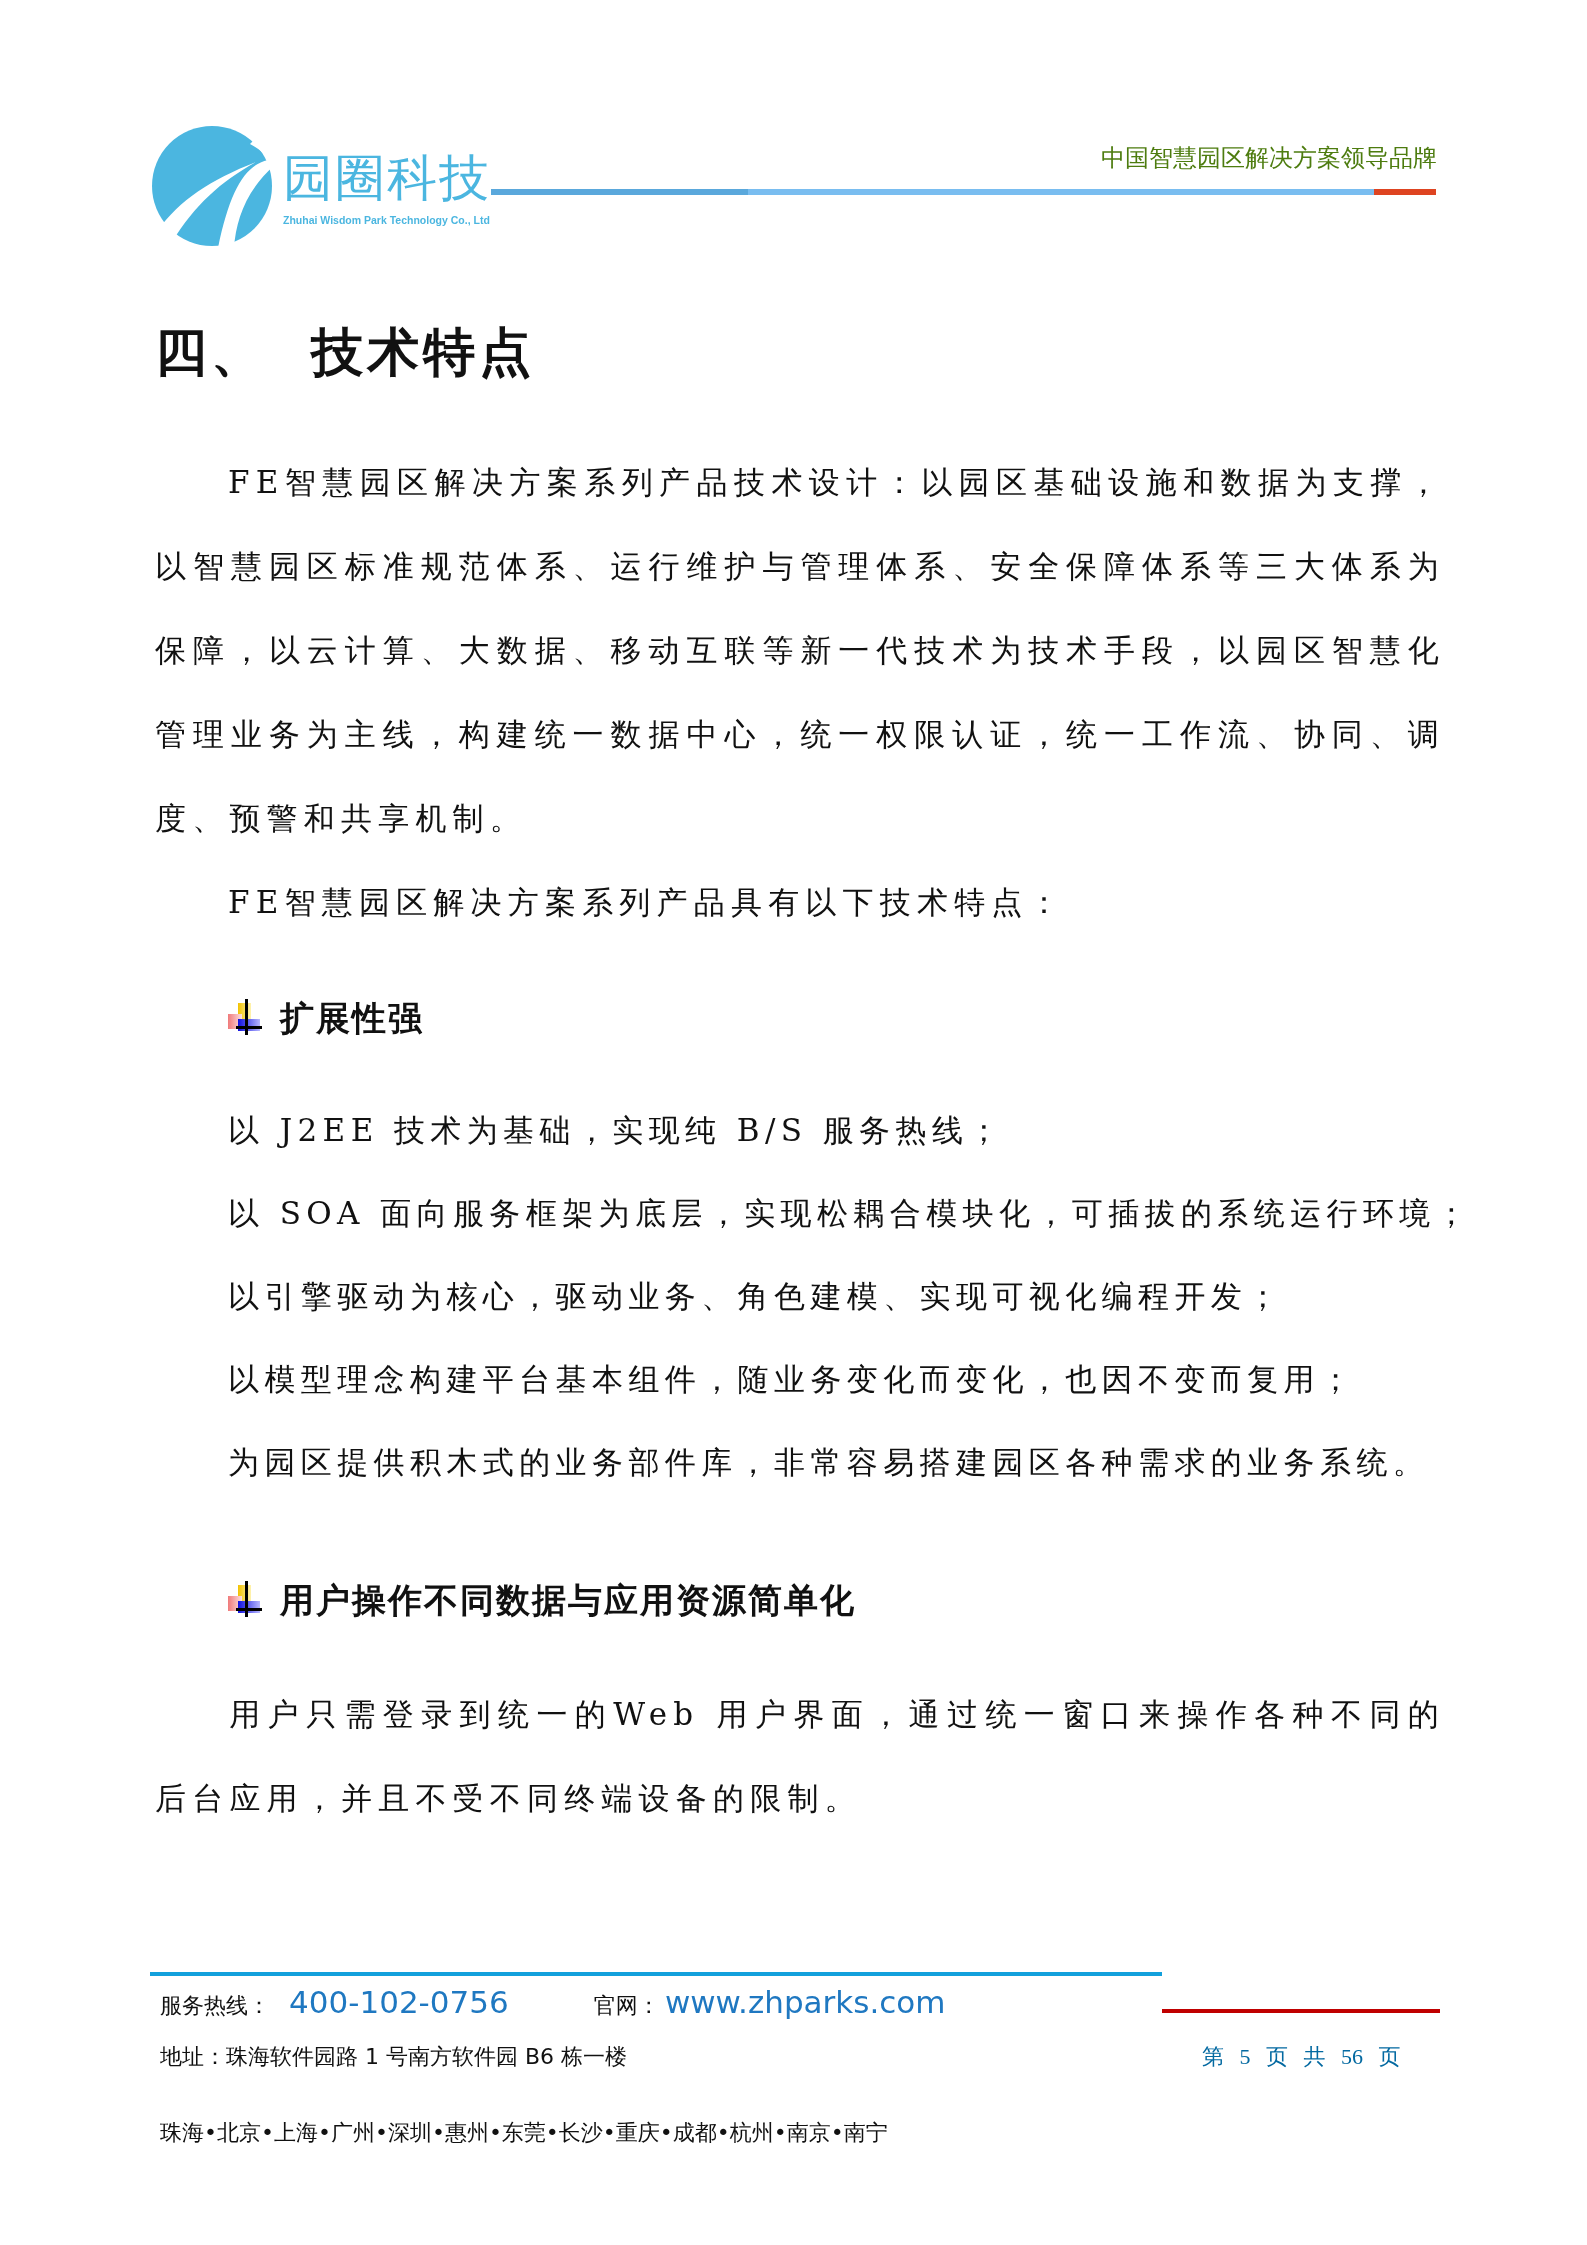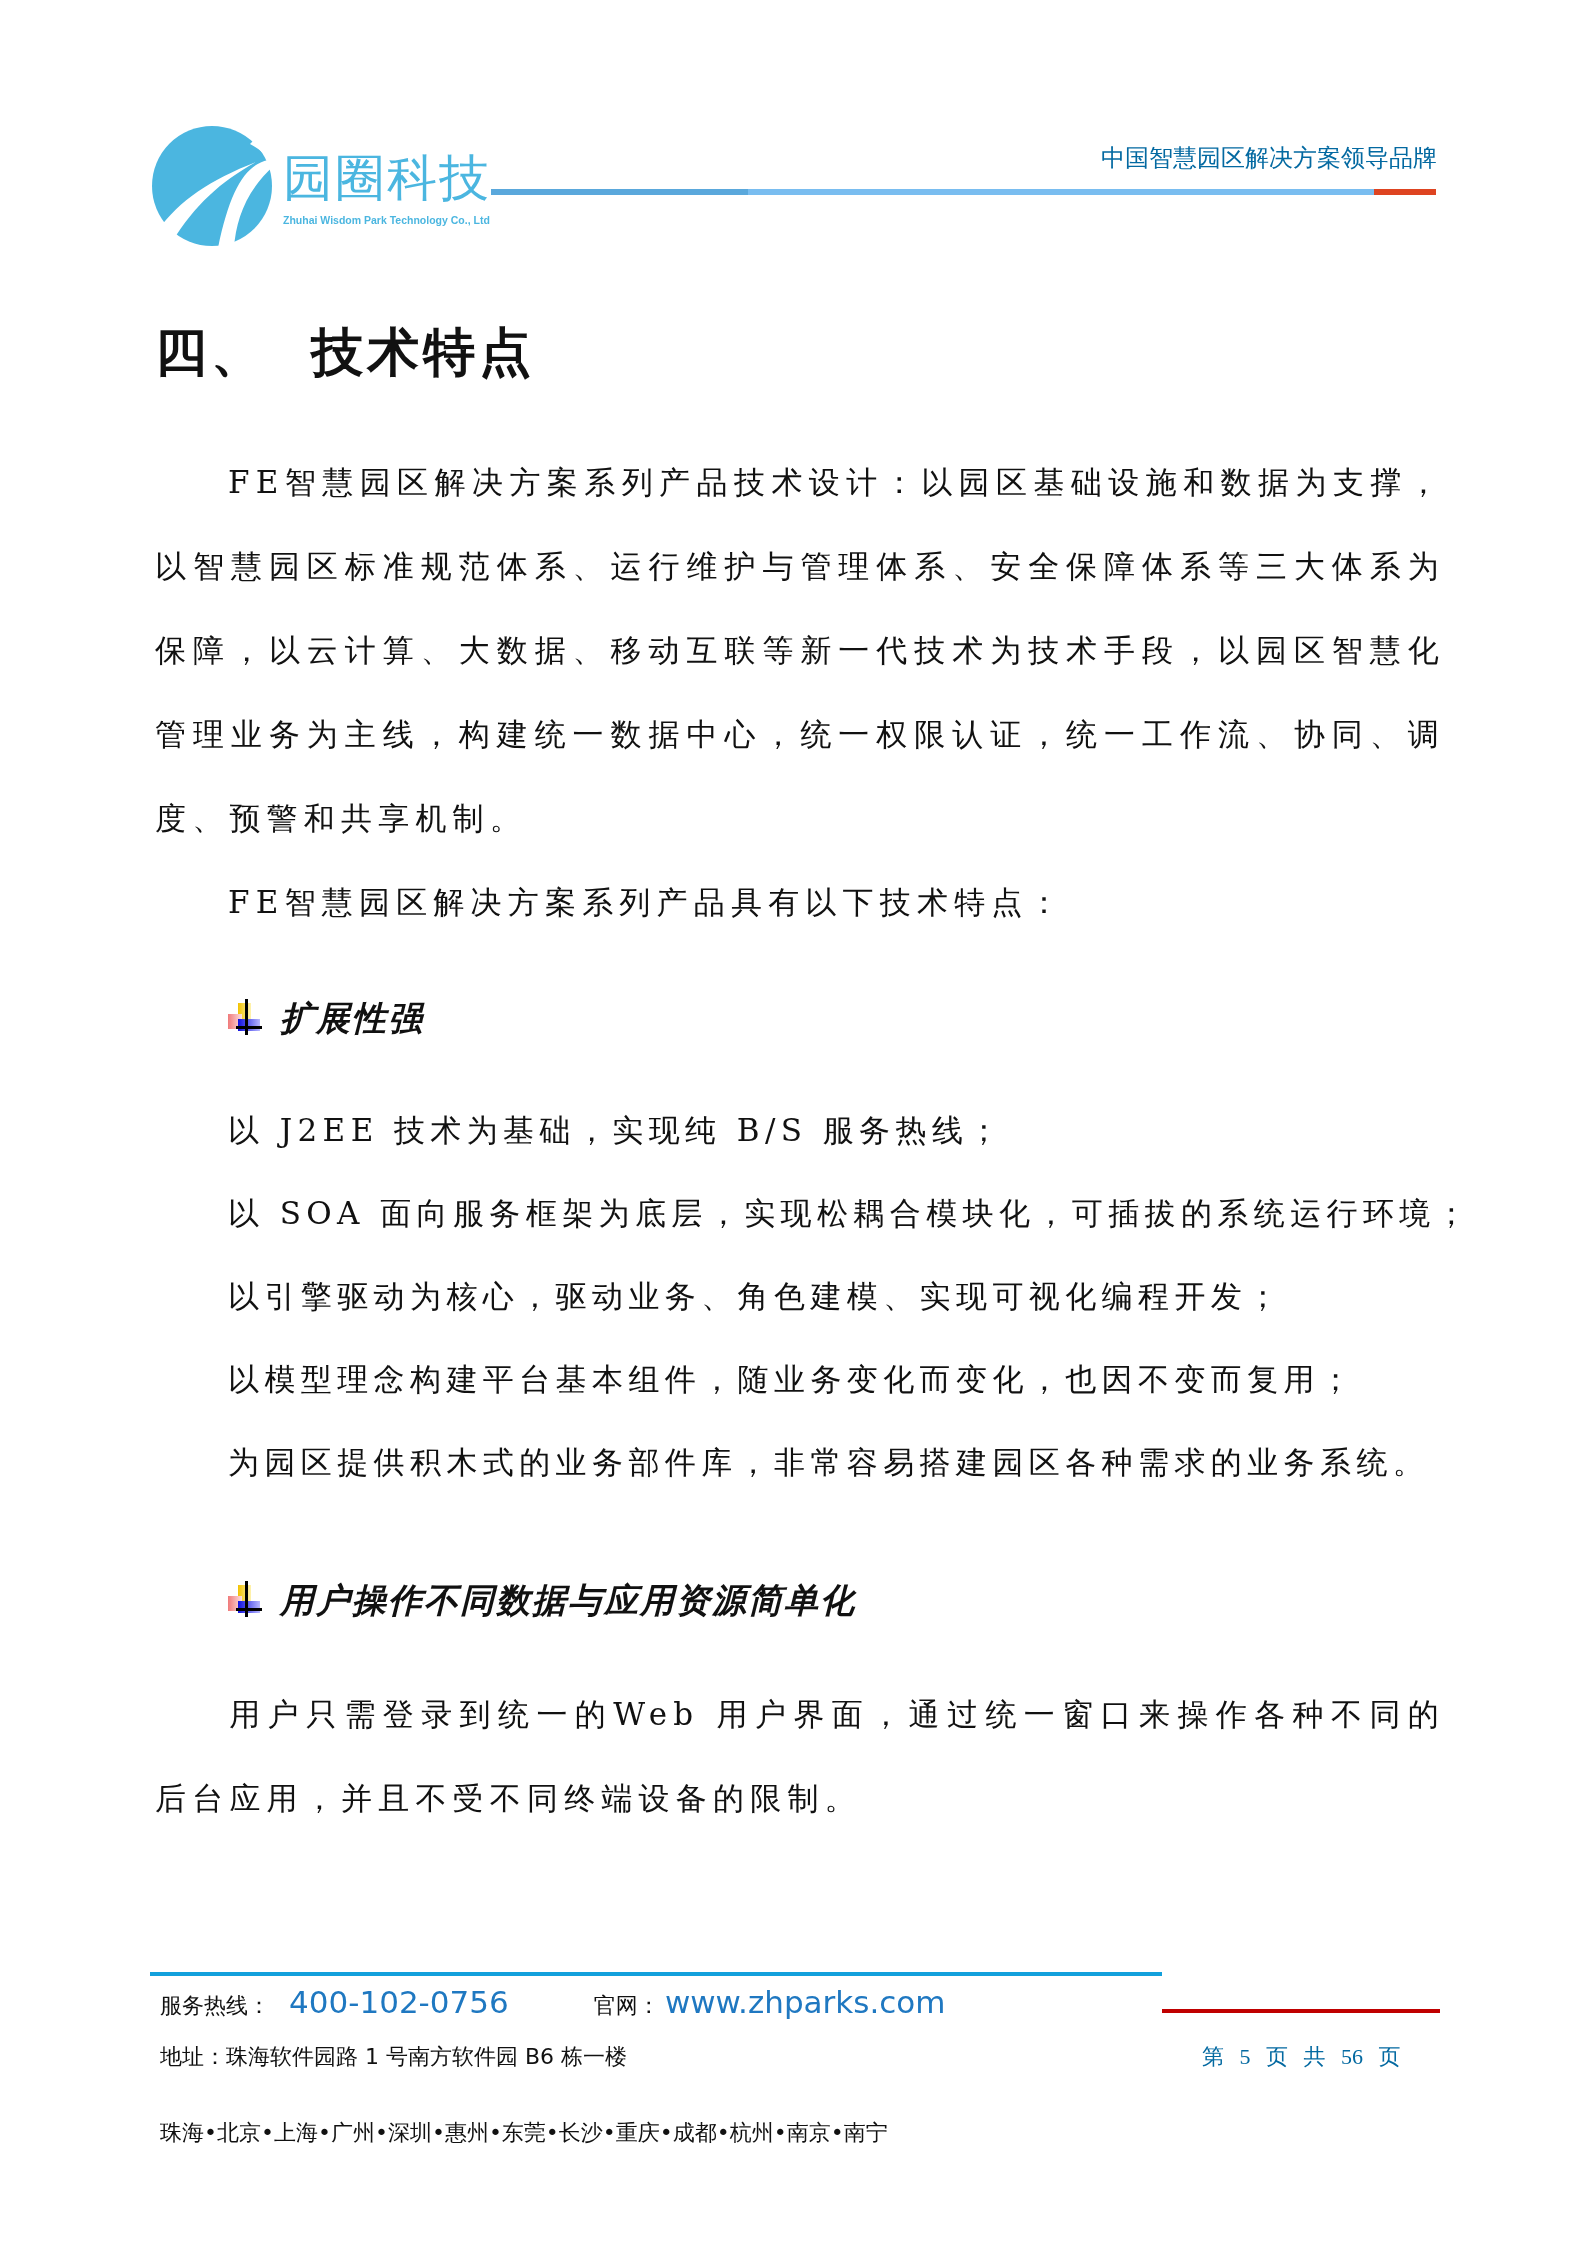--- a/index.html
+++ b/index.html
@@ -7,35 +7,35 @@
            font-family: "DejaVu Serif", "Liberation Serif", serif; color: #111; }
     .abs { position: absolute; }
 
     
     .logo { left: 150px; top: 120px; width: 130px; height: 130px; }
     .logo-cn { left: 283px; top: 150px; font-family: "DejaVu Sans", "Liberation Sans", sans-serif;
                font-size: 50px; color: #4bb6e0; letter-spacing: 2px; line-height: 56px; font-weight: 400; }
     .logo-en { left: 283px; top: 214px; font-family: "Liberation Sans", "DejaVu Sans", sans-serif;
                font-size: 10.5px; font-weight: bold; color: #4bb6e0; white-space: nowrap; }
     .header-tagline { right: 150px; top: 142px; font-family: "DejaVu Sans", "Liberation Sans", sans-serif;
-                      font-size: 24px; color: #0369a1; }
+                      font-size: 24px; color: #4d7c0f; }
     .hline { position: absolute; top: 189px; height: 6px; }
 
     
     .title { left: 155px; top: 322px; font-size: 52px; font-weight: bold; line-height: 60px;
              font-family: "DejaVu Serif", "Liberation Serif", serif; letter-spacing: 4px; white-space: pre; }
 
     
     .para { position: absolute; left: 155px; width: 1290px; font-size: 31px; line-height: 84px;
             letter-spacing: 6.2px; text-align: justify; }
     .para .indent { display: inline-block; width: 73px; }
     .line { position: absolute; left: 228px; font-size: 31px; letter-spacing: 5.4px; white-space: nowrap; line-height: 40px; }
 
     
-    .subhead { position: absolute; left: 228px; display: flex; align-items: center; font-style: italic; }
+    .subhead { position: absolute; left: 228px; display: flex; align-items: center; }
     .bullet { position: relative; width: 40px; height: 40px; margin-right: 12px; }
     .bullet .y { position: absolute; left: 10px; top: 4px; width: 13px; height: 16px; background: linear-gradient(90deg,#f2c200,#fff3b0); }
     .bullet .r { position: absolute; left: 0px; top: 15px; width: 14px; height: 15px; background: linear-gradient(90deg,#f07a7a,#fde0e0); }
     .bullet .b { position: absolute; left: 10px; top: 20px; width: 22px; height: 12px; background: linear-gradient(90deg,#1010e0,#b8b8ff); }
     .bullet .v { position: absolute; left: 17px; top: 0px; width: 3px; height: 36px; background: #000; }
     .bullet .h { position: absolute; left: 8px; top: 27px; width: 26px; height: 3px; background: #000; }
     .subhead-text { font-family: "DejaVu Sans", "Liberation Sans", sans-serif; font-weight: bold; font-size: 34px; letter-spacing: 2px; }
 
     
     .fline { position: absolute; height: 4px; }

